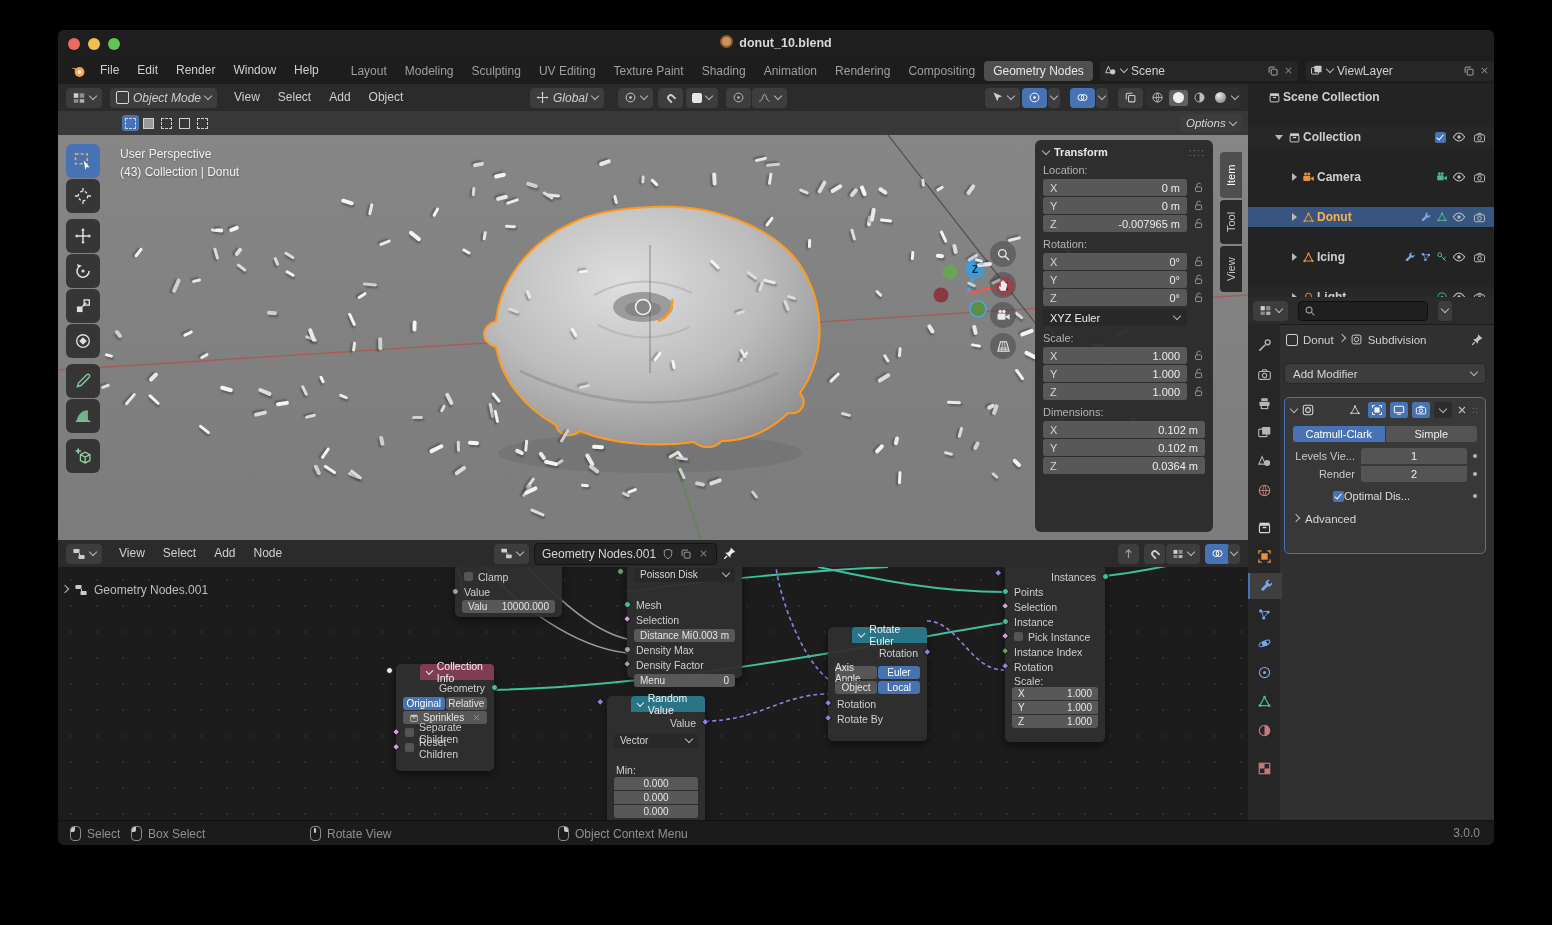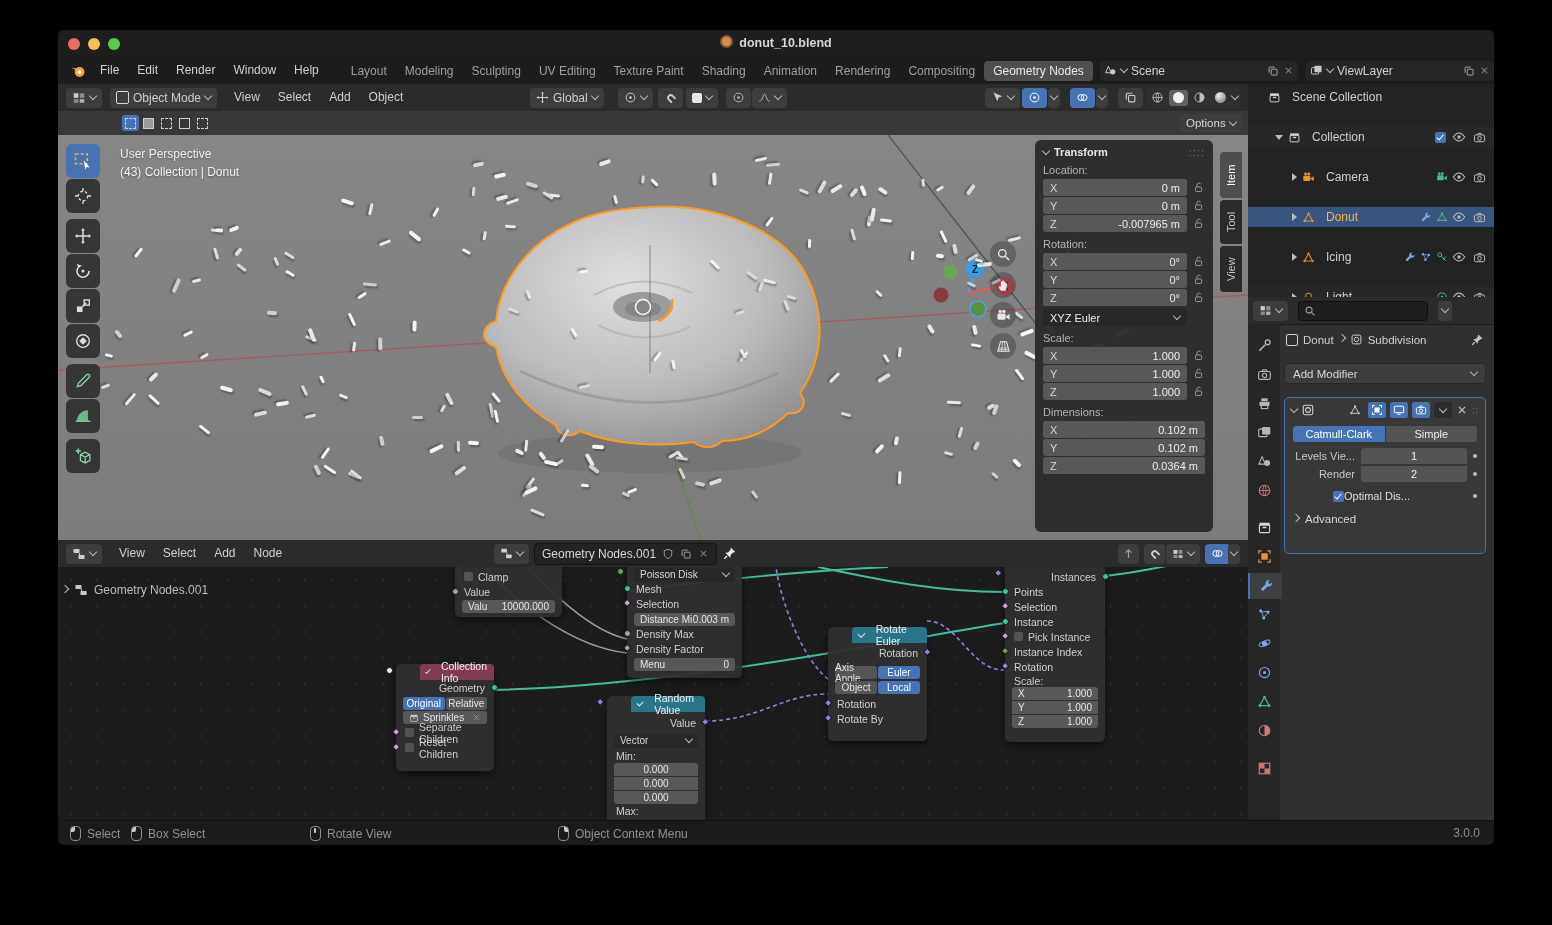--- a/index.html
+++ b/index.html
@@ -14,21 +14,21 @@
   .tl{width:12px;height:12px;border-radius:50%;position:absolute;top:8px;}
   #title{width:100%;text-align:center;line-height:27px;font-size:12.5px;font-weight:bold;color:#d8d8d8;}
   
   #topbar{left:0;top:27px;width:100%;height:27px;background:#1d1d1d;font-size:12px;color:#cfcfcf;}
   .menu{padding:0 9px;line-height:27px;cursor:default;}
   .wtab{padding:3px 9px;border-radius:4px;color:#9f9f9f;line-height:14px;}
   .wtab.active{background:#4f4f4f;color:#e8e8e8;}
   .selwidget{height:20px;background:#262626;border-radius:4px;display:flex;align-items:center;padding:0 4px;gap:4px;font-size:12px;color:#d0d0d0;}
   
   .hdr{background:#2b2b2b;border-bottom:1px solid #1a1a1a;font-size:12px;color:#cfcfcf;}
-  .hbtn{height:20px;background:#3d3d3d;border-radius:4px;display:flex;align-items:center;gap:4px;padding:0 6px;font-size:12px;}
+  .hbtn{height:20px;background:#3d3d3d;border-radius:4px;display:flex;align-items:center;gap:4px;padding:0 6px;font-size:12px;font-style:italic;}
   .hblue{background:#4772b3!important;color:#fff;}
   .chev{width:6px;height:6px;border-right:1.4px solid #b8b8b8;border-bottom:1.4px solid #b8b8b8;transform:rotate(45deg);margin-top:-3px;display:inline-block;}
   .chev.sm{width:5px;height:5px;}
   
   #vpbody{left:0;top:105px;width:1190px;height:405px;background:linear-gradient(#868686,#7c7c7c);overflow:hidden;}
   #toolrow{left:0;top:81px;width:1190px;height:24px;background:#383838;border-bottom:1px solid #2a2a2a;padding-left:20px;}
   .selmode{width:17px;height:16px;border-radius:3px;margin-right:1px;display:flex;align-items:center;justify-content:center;}
   .selmode span{width:9px;height:9px;border:1px dashed #cfcfcf;display:block;}
   .toolbtn{position:absolute;left:8px;width:34px;height:34px;background:#2e2e2ee6;border-radius:6px;display:flex;align-items:center;justify-content:center;color:#dedede;}
   .toolbtn.active{background:#4772b3;}
@@ -42,51 +42,51 @@
   .tfield{flex:1;background:#585858;border-radius:2.5px;display:flex;justify-content:space-between;align-items:center;padding:0 7px;height:17px;color:#ededed;}
   .tfield .ax{color:#d6d6d6;}
   .lock{width:18px;display:flex;justify-content:flex-end;color:#999;}
   .vtab{position:absolute;left:1162px;width:22px;background:#2a2a2a;color:#c5c5c5;border-radius:0 4px 4px 0;writing-mode:vertical-rl;transform:rotate(180deg);display:flex;align-items:center;justify-content:center;font-size:11px;z-index:31;}
   .vtab.active{background:#4e4e4e;color:#fff;}
   
   #outliner{left:1190px;top:54px;width:246px;height:213px;background:#232323;overflow:hidden;}
   .orow{position:relative;height:20px;display:flex;align-items:center;font-size:12px;color:#cfcfcf;}
   .orow.alt{background:#272727;}
   .orow.sel{background:#37557e;}
-  .orow .lbl{margin-left:11px;white-space:nowrap;}
+  .orow .lbl{margin-left:2px;white-space:nowrap;font-weight:bold;}
   .exp{width:0;height:0;display:inline-block;}
   .exp.down{border-left:4px solid transparent;border-right:4px solid transparent;border-top:5px solid #b9b9b9;}
   .exp.right{border-top:4px solid transparent;border-bottom:4px solid transparent;border-left:5px solid #b9b9b9;}
   .cb{width:11px;height:11px;border-radius:2px;background:#4772b3;position:relative;}
   .cb:after{content:"";position:absolute;left:3px;top:1px;width:3px;height:6px;border-right:1.6px solid #fff;border-bottom:1.6px solid #fff;transform:rotate(40deg);}
   
   #props{left:1190px;top:267px;width:246px;height:523px;background:#303030;}
   #propnav{position:absolute;left:0;top:27px;width:32px;height:496px;background:#262626;}
   .pnav{position:absolute;left:0;width:32px;height:26px;display:flex;align-items:center;justify-content:center;color:#9a9a9a;}
   .pnav.active{background:#3f3f3f;border-left:2px solid #4772b3;}
   .pfield{background:#545454;border-radius:2.5px;height:16px;display:flex;align-items:center;justify-content:center;font-size:11px;color:#ededed;}
   .dot{width:4px;height:4px;border-radius:50%;background:#b9b9b9;}
   #modpanel{position:absolute;left:36px;top:100px;width:202px;height:157px;background:#383838;border:1px solid #4772b3;border-radius:5px;box-sizing:border-box;}
   .mtog{width:18px;height:16px;border-radius:2.5px;display:flex;align-items:center;justify-content:center;color:#c9c9c9;}
   .mtog.on{background:#4772b3;color:#fff;}
   
   #nodehdr{left:0;top:510px;width:1190px;height:27px;}
   #canvas{left:0;top:537px;width:1190px;height:253px;background:#1c1c1c;background-image:radial-gradient(#2b2b2b 1px,transparent 1px);background-size:26px 26px;overflow:hidden;}
   .node{position:absolute;background:#2f2f2ff2;border-radius:5px;box-shadow:0 4px 10px rgba(0,0,0,.5);font-size:10.5px;color:#cfcfcf;z-index:5;}
-  .nhead{height:16px;border-radius:4px 4px 0 0;display:flex;align-items:center;padding:0 7px;gap:12px;color:#eef2f2;font-size:10.5px;margin-left:24px;}
+  .nhead{height:16px;border-radius:4px 4px 0 0;display:flex;align-items:center;padding:0 7px;gap:5px;color:#eef2f2;font-size:10.5px;margin-left:24px;}
   .nhead .chev{border-color:#dfe7e7;}
   .nrow{position:relative;height:15px;display:flex;align-items:center;padding:0 9px;gap:5px;}
   .nrow.out{justify-content:flex-end;}
   .sock{position:absolute;width:7px;height:7px;border-radius:50%;border:1px solid #141414;top:3.5px;z-index:6;box-sizing:border-box;}
   .sock.l{left:-3.5px;}
   .sock.r{right:-3.5px;}
   .sock.dia{width:6.4px;height:6.4px;border-radius:1px;transform:rotate(45deg);}
   .nfield{background:#585858;border-radius:3px;height:13px;display:flex;align-items:center;justify-content:space-between;padding:0 6px;margin:1px 7px;font-size:10px;color:#e6e6e6;}
   .nfield.stack{margin:0 7px;border-radius:0;}
-  .ndd{background:#282828;border-radius:3px;height:13.5px;display:flex;align-items:center;justify-content:space-between;padding:0 6px;margin:0 7px;font-size:10px;color:#d9d9d9;}
+  .ndd{background:#282828;border-radius:3px;height:13.5px;display:flex;align-items:center;justify-content:space-between;padding:0 6px;margin:16px 7px;font-size:10px;color:#d9d9d9;}
   .npair{display:flex;margin:1.5px 7px;gap:1px;}
   .npair div{flex:1;height:13px;background:#565656;border-radius:3px;display:flex;align-items:center;justify-content:center;font-size:10px;color:#e3e3e3;}
   .npair div.on{background:#4772b3;color:#fff;}
   .ncb{width:9px;height:9px;background:#545454;border-radius:2px;flex:none;}
   
   #status{left:0;top:790px;width:100%;height:25px;background:#1b1b1b;border-top:1px solid #121212;font-size:12px;color:#909090;}
   .mouse{width:9px;height:13px;border:1px solid #8c8c8c;border-radius:4px;position:relative;flex:none;}
   .mouse i{position:absolute;background:#c9c9c9;}
   .mouse.l i{left:0;top:0;width:4px;height:5px;border-radius:3px 0 2px 0;}
   .mouse.m i{left:2.8px;top:1px;width:2.6px;height:5px;border-radius:2px;}

